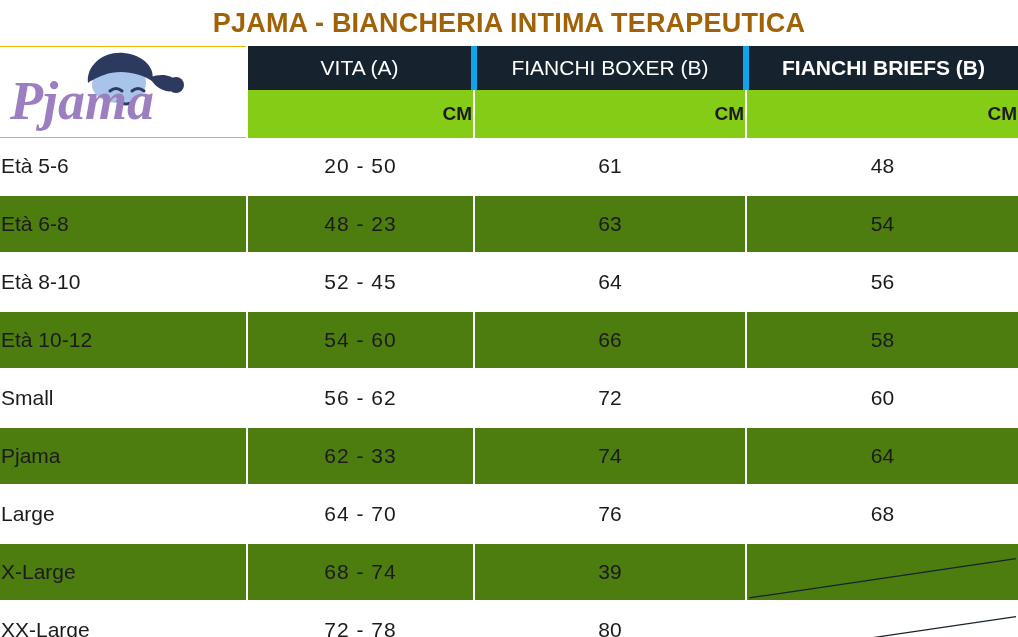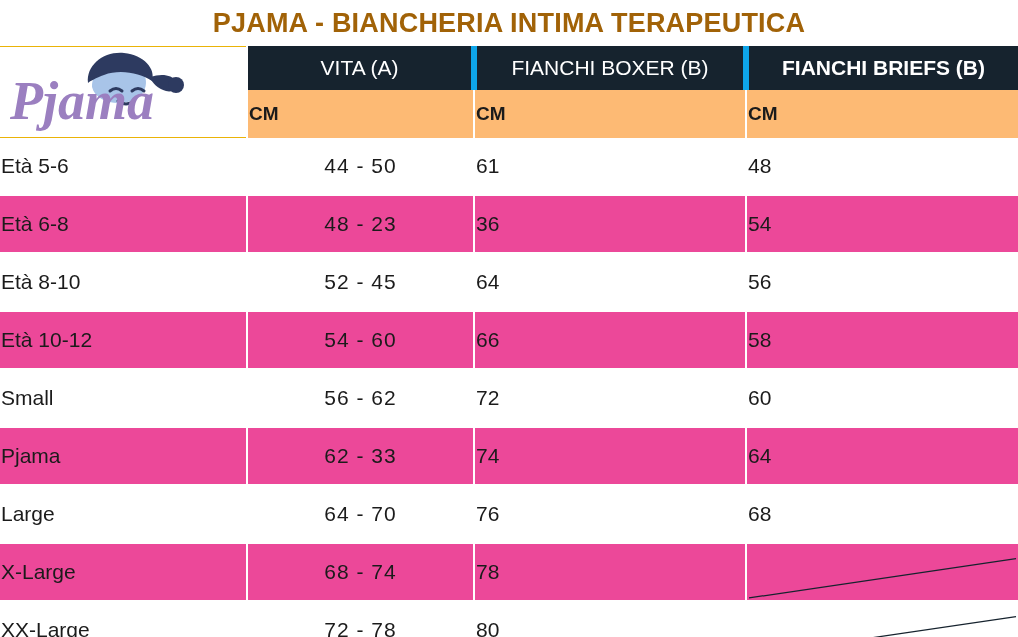--- a/index.html
+++ b/index.html
@@ -62,26 +62,26 @@
   }
   tr.head-main th.logo-cell {
     background: #eab308;
     border-right: 2px solid #ffffff;
     padding: 0;
   }
   tr.head-main th:last-child { border-right: none; font-weight: bold; }
 
   
   tr.head-unit td {
-    background: #fdba74;
+    background: #84cc16;
     color: #1b1b1b;
     font-size: 19px;
     font-weight: bold;
     height: 46px;
-    text-align: left;
+    text-align: right;
     vertical-align: middle;
     border-right: 2px solid #ffffff;
   }
   tr.head-unit td:last-child { border-right: none; }
 
   
   .logo-box {
     position: relative;
     width: 247px;
     height: 90px;
@@ -93,26 +93,27 @@
   
   tbody tr td {
     height: 54px;
     font-size: 21px;
     vertical-align: middle;
     border-right: 2px solid #ffffff;
     border-bottom: 2px solid #ffffff;
   }
   tbody tr td:last-child { border-right: none; }
   tbody tr.odd td { background: #ffffff; }
-  tbody tr.even td { background: #ec4899; }
+  tbody tr.even td { background: #4d7c0f; }
   td.label {
     text-align: left;
     white-space: nowrap;
   }
   td.val {
+    text-align: center;
     white-space: nowrap;
     margin-top: 16px;
   }
   td.range {
     text-align: center;
     letter-spacing: 1px;
     white-space: nowrap;
   }
   td.empty { position: relative; }
   .slash {
@@ -164,28 +165,28 @@
       </tr>
       <tr class="head-unit">
         <td>CM</td>
         <td>CM</td>
         <td>CM</td>
       </tr>
     </thead>
     <tbody>
       <tr class="odd">
         <td class="label">Età  5-6</td>
-        <td class="range">44  -  50</td>
+        <td class="range">20  -  50</td>
         <td class="val">61</td>
         <td class="val">48</td>
       </tr>
       <tr class="even">
         <td class="label">Età  6-8</td>
         <td class="range">48  -  23</td>
-        <td class="val">36</td>
+        <td class="val">63</td>
         <td class="val">54</td>
       </tr>
       <tr class="odd">
         <td class="label">Età  8-10</td>
         <td class="range">52  -  45</td>
         <td class="val">64</td>
         <td class="val">56</td>
       </tr>
       <tr class="even">
         <td class="label">Età  10-12</td>
@@ -207,21 +208,21 @@
       </tr>
       <tr class="odd">
         <td class="label">Large</td>
         <td class="range">64  -  70</td>
         <td class="val">76</td>
         <td class="val">68</td>
       </tr>
       <tr class="even">
         <td class="label">X-Large</td>
         <td class="range">68  -  74</td>
-        <td class="val">78</td>
+        <td class="val">39</td>
         <td class="val empty">
           <svg class="slash" viewBox="0 0 272 54" preserveAspectRatio="none">
             <line x1="2" y1="52" x2="270" y2="14" stroke="#16232e" stroke-width="1.2"></line>
           </svg>
         </td>
       </tr>
       <tr class="odd">
         <td class="label">XX-Large</td>
         <td class="range">72  -  78</td>
         <td class="val">80</td>

